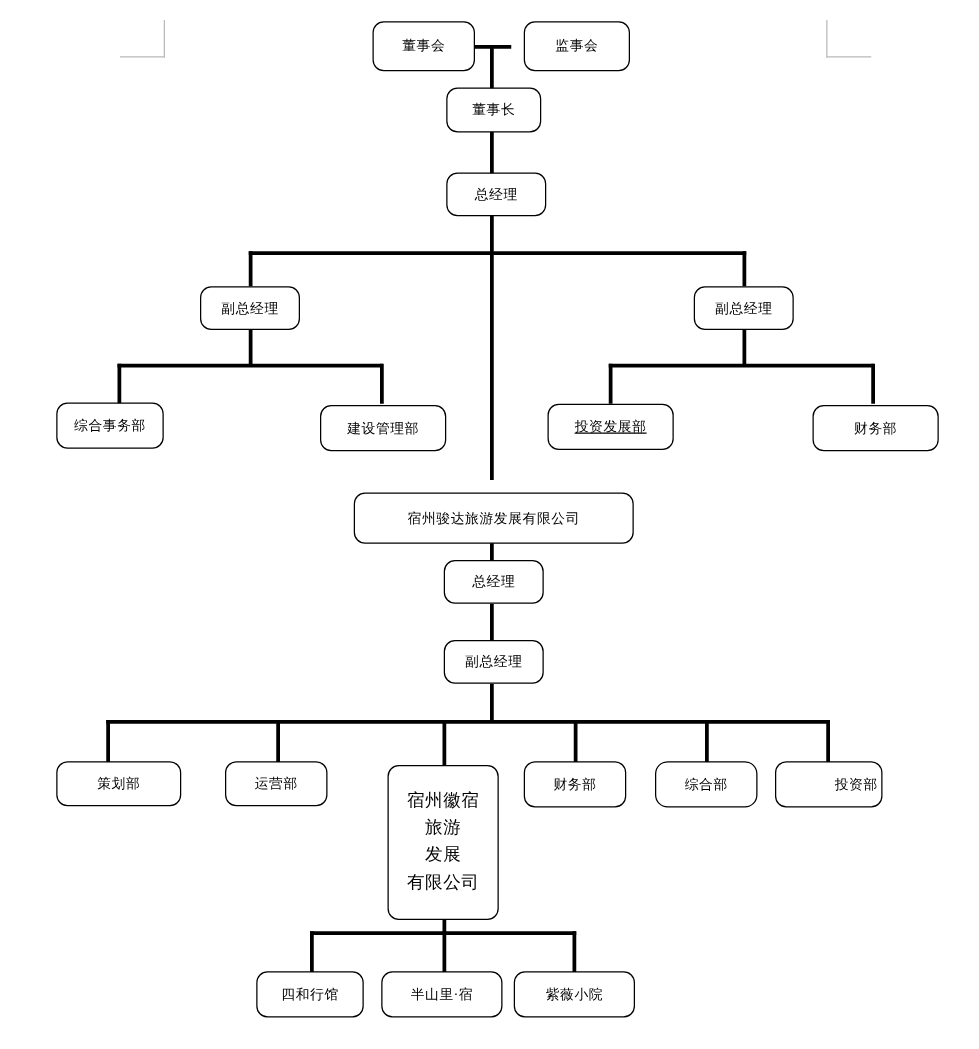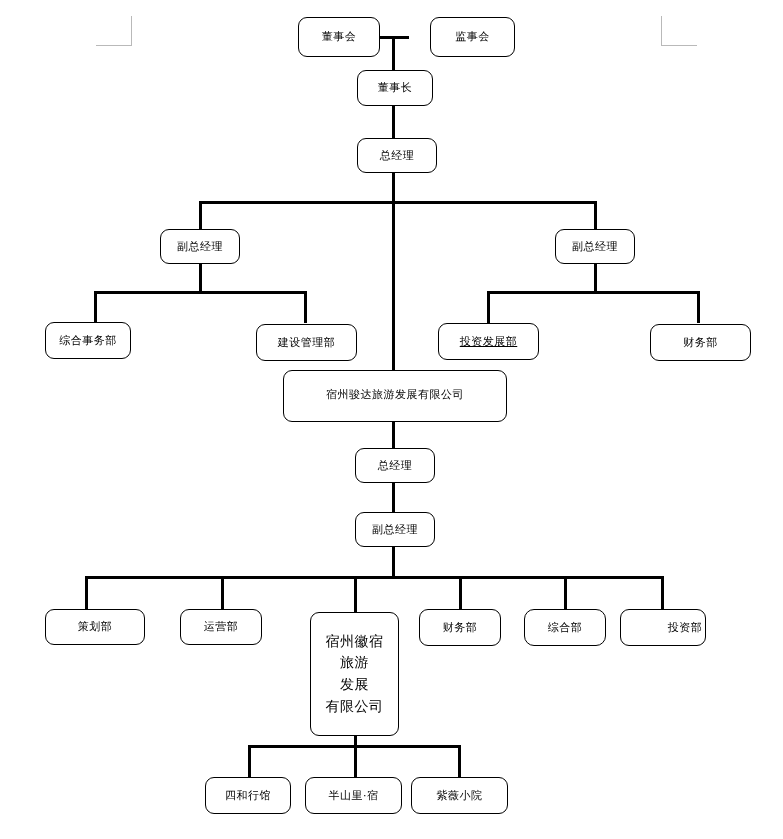--- a/index.html
+++ b/index.html
@@ -84,21 +84,21 @@
 
   <div class="line hline" style="left:378px; top:36px; width:31px;"></div>
 
   <div class="line vline" style="left:392px; top:36px; height:35px;"></div>
 
   <div class="line vline" style="left:392px; top:105px; height:34px;"></div>
 
   <div class="line vline" style="left:392px; top:171px; height:213px;"></div>
 
   <div class="node" style="left:298px; top:17px; width:82px; height:40px;">董事会</div>
-  <div class="node" style="left:430px; top:17px; width:85px; height:40px;">监事会</div>
+  <div class="node" style="left:419px; top:17px; width:85px; height:40px;">监事会</div>
   <div class="node" style="left:357px; top:70px; width:76px; height:36px;">董事长</div>
   <div class="node" style="left:357px; top:138px; width:80px; height:35px;">总经理</div>
 
   <div class="line hline" style="left:199px; top:201px; width:398px;"></div>
   <div class="line vline" style="left:199px; top:201px; height:28px;"></div>
   <div class="line vline" style="left:594px; top:201px; height:28px;"></div>
 
   <div class="node" style="left:160px; top:229px; width:80px; height:35px;">副总经理</div>
   <div class="node" style="left:555px; top:229px; width:80px; height:35px;">副总经理</div>
 
@@ -111,21 +111,21 @@
   <div class="node" style="left:256px; top:324px; width:101px; height:37px;">建设管理部</div>
 
   <div class="line vline" style="left:594px; top:264px; height:28px;"></div>
   <div class="line hline" style="left:487px; top:291px; width:212px;"></div>
   <div class="line vline" style="left:487px; top:291px; height:32px;"></div>
   <div class="line vline" style="left:697px; top:291px; height:32px;"></div>
 
   <div class="node" style="left:438px; top:323px; width:101px; height:37px;text-decoration:underline;">投资发展部</div>
   <div class="node" style="left:650px; top:324px; width:101px; height:37px;">财务部</div>
 
-  <div class="node" style="left:283px; top:370px; width:224px; height:52px;font-family:Liberation Mono, monospace;">宿州骏达旅游发展有限公司</div>
+  <div class="node" style="left:283px; top:394px; width:224px; height:41px;">宿州骏达旅游发展有限公司</div>
 
   <div class="line vline" style="left:392px; top:418px; height:30px;"></div>
   <div class="node" style="left:355px; top:448px; width:80px; height:35px;">总经理</div>
 
   <div class="line vline" style="left:392px; top:483px; height:29px;"></div>
   <div class="node" style="left:355px; top:512px; width:80px; height:35px;">副总经理</div>
 
   <div class="line vline" style="left:392px; top:547px; height:31px;"></div>
   <div class="line hline" style="left:85px; top:576px; width:578px;"></div>
 

